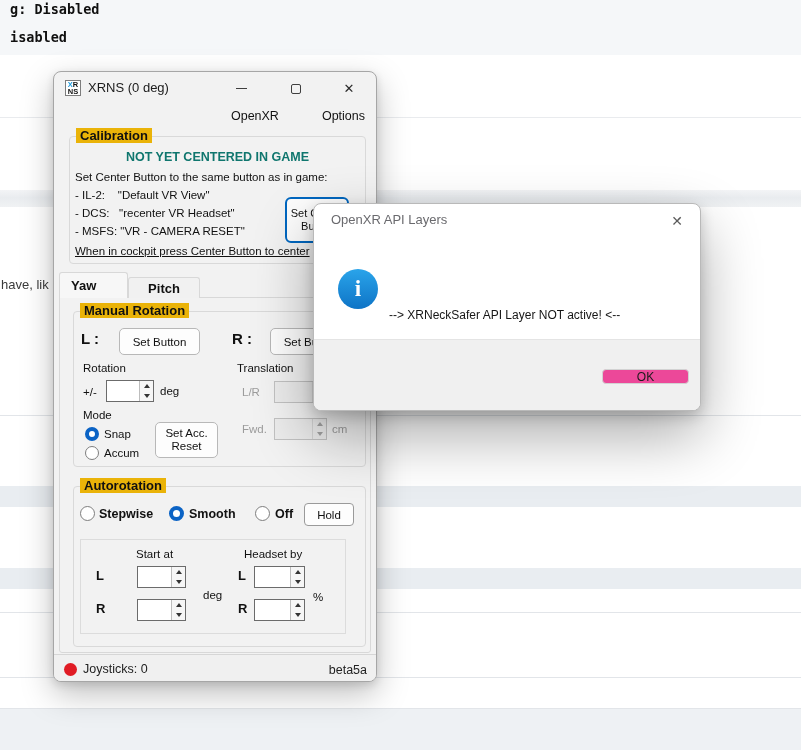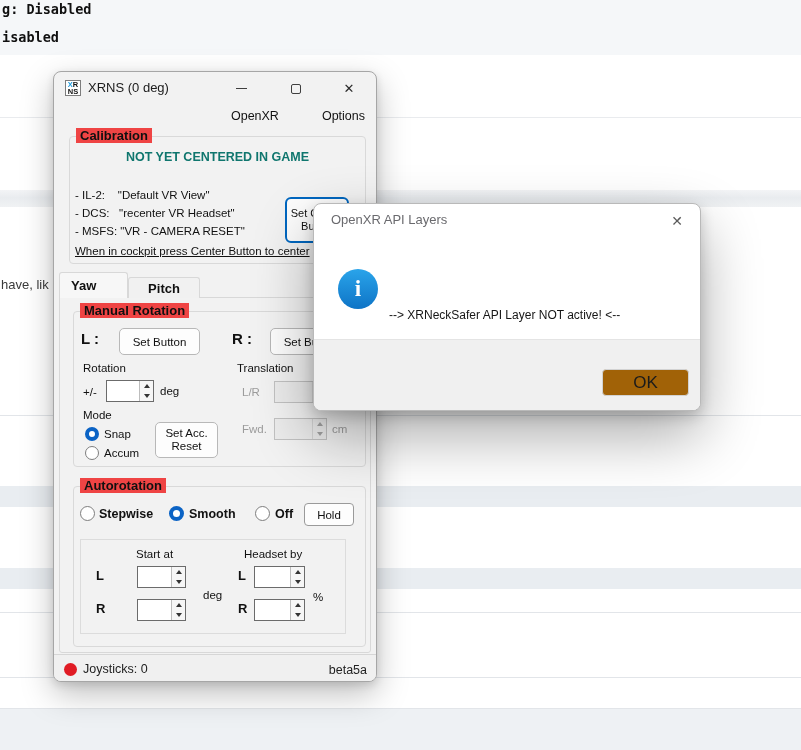--- a/index.html
+++ b/index.html
@@ -10,21 +10,21 @@
   .band { position:absolute; left:0; width:801px; }
   #bg-top      { top:0;   height:55px;  background:#f5f7f9; }
   #bg-line1    { top:117px; height:1px; background:#e9ebee; }
   #bg-sep      { top:190px; height:17px; background:linear-gradient(180deg,#f3f4f6,#e9ecef 45%,#f0f2f4); }
   #bg-line2    { top:415px; height:1px; background:#e2e5e9; }
   #bg-row1     { top:486px; height:21px; background:#e9edf1; }
   #bg-row2     { top:568px; height:21px; background:#e9edf1; }
   #bg-line3    { top:612px; height:1px; background:#e2e5e9; }
   #bg-line4    { top:677px; height:1px; background:#e2e5e9; }
   #bg-bottom   { top:708px; height:42px; background:#eef1f4; border-top:1px solid #e2e5e9; }
-  #console-line1, #console-line2 { position:absolute; left:2px; font-family:"DejaVu Sans Mono","Liberation Mono",monospace; font-weight:bold; font-size:13.5px; color:#101010; white-space:pre; }
+  #console-line1, #console-line2 { position:absolute; left:10px; font-family:"DejaVu Sans Mono","Liberation Mono",monospace; font-weight:bold; font-size:13.5px; color:#101010; white-space:pre; }
   #console-line1 { top:1px; }
   #console-line2 { top:29px; }
   #bg-partial { position:absolute; left:1px; top:277px; font-size:13px; color:#3a3a3a; white-space:nowrap; }
 
   
   #win { position:absolute; left:53px; top:71px; width:324px; height:611px; background:#f2f2f2;
          border:1px solid #a6a6a6; border-radius:8px; overflow:hidden; z-index:10;
          box-shadow:0 12px 32px rgba(0,0,0,.25), 0 3px 8px rgba(0,0,0,.12); }
   #app-icon { position:absolute; left:11px; top:8px; width:16px; height:16px; background:#fff; border:1px solid #7d7d7d;
               font-size:7.5px; line-height:7px; font-weight:bold; text-align:center; font-family:"Liberation Sans",sans-serif; color:#111; }
@@ -32,21 +32,21 @@
   #win-title { position:absolute; left:34px; top:8px; font-size:13px; color:#202020; white-space:nowrap; }
   .wbtn { position:absolute; top:5px; width:34px; height:23px; display:flex; align-items:center; justify-content:center; }
   #btn-min { left:170px; } #btn-max { left:225px; } #btn-close { left:278px; font-size:13px; color:#2b2b2b; }
   .min-glyph { width:11px; height:1.5px; background:#3f3f3f; }
   .max-glyph { width:10px; height:10px; border:1.2px solid #3f3f3f; border-radius:2px; }
 
   #menu { position:absolute; top:35px; right:10px; display:flex; gap:41px; font-size:12.5px; color:#121212; }
   .menu-item { padding:2px 1px; white-space:nowrap; }
 
   .groupbox { position:absolute; border:1px solid #d9d9d9; border-radius:4px; z-index:4; }
-  .gtitle { position:absolute; top:-9px; left:6px; background:#ef4444; padding:0 4px; font-weight:bold; font-size:13px; color:#101010; white-space:nowrap; }
+  .gtitle { position:absolute; top:-9px; left:6px; background:#eab308; padding:0 4px; font-weight:bold; font-size:13px; color:#101010; white-space:nowrap; }
   .lbl { position:absolute; font-size:11.5px; color:#111; white-space:nowrap; }
   .dim { color:#9c9c9c; }
   .btn { position:absolute; background:#fdfdfd; border:1px solid #b8b8b8; border-radius:5px;
          display:flex; align-items:center; justify-content:center; font-size:11.5px; color:#111; text-align:center; }
 
   
   #grp-cal { left:15px; top:64px; width:297px; height:128px; }
   #cal-warning { position:absolute; top:13px; left:0; width:100%; text-align:center; color:#0f766e; font-weight:bold; font-size:12.5px; white-space:nowrap; }
   #cal-instr { left:5px; top:34px; }
   .cal-line { position:absolute; left:5px; font-size:11.5px; color:#111; white-space:pre; }
@@ -138,22 +138,22 @@
          box-shadow:0 25px 60px rgba(0,0,0,.33), 0 5px 14px rgba(0,0,0,.18); }
   #dlg-title { position:absolute; left:17px; top:8px; font-size:13px; color:#6a6a6e; white-space:nowrap; }
   #dlg-close { position:absolute; right:12px; top:6px; width:22px; height:22px; display:flex; align-items:center; justify-content:center;
                font-size:14px; color:#5a5a5a; }
   #dlg-info { position:absolute; left:24px; top:65px; width:40px; height:40px; border-radius:50%;
               background:linear-gradient(180deg,#2aa4ea,#0e74c6); color:#fff; display:flex; align-items:center; justify-content:center;
               font-size:23px; font-weight:600; font-family:"Liberation Serif",serif; }
   #dlg-msg1 { position:absolute; left:75px; top:69px; font-size:12px; color:#161616; white-space:nowrap; }
   #dlg-msg2 { position:absolute; left:75px; top:104px; font-size:12px; color:#161616; white-space:nowrap; }
   #dlg-footer { position:absolute; left:0; top:135px; width:100%; height:73px; background:#f0f0f0; border-top:1px solid #e4e4e4; }
-  #dlg-ok { position:absolute; left:288px; top:165px; width:87px; height:27px; background:#a16207; border:1px solid #d2d2d2;
-            border-radius:4px; display:flex; align-items:center; justify-content:center; font-size:17px; color:#1b1b1b; }
+  #dlg-ok { position:absolute; left:288px; top:165px; width:87px; height:15px; background:#ec4899; border:1px solid #d2d2d2;
+            border-radius:4px; display:flex; align-items:center; justify-content:center; font-size:12px; color:#1b1b1b; }
 </style>
 </head>
 <body>
 
 <div id="stage">
 
   <div class="band" id="bg-top"></div>
   <div class="band" id="bg-line1"></div>
   <div class="band" id="bg-sep"></div>
   <div class="band" id="bg-line2"></div>
@@ -183,20 +183,21 @@
       </div>
 
     <div id="menu">
       <span class="menu-item">OpenXR</span>
       <span class="menu-item">Options</span>
     </div>
 
     <div class="groupbox" id="grp-cal">
       <span class="gtitle">Calibration</span>
       <div id="cal-warning">NOT YET CENTERED IN GAME</div>
+      <div class="lbl" id="cal-instr">Set Center Button to the same button as in game:</div>
       <div class="cal-line" id="cal-l0">- IL-2:    "Default VR View"</div>
       <div class="cal-line" id="cal-l1">- DCS:   "recenter VR Headset"</div>
       <div class="cal-line" id="cal-l2">- MSFS: "VR - CAMERA RESET"</div>
       <div class="lbl" id="cal-note">When in cockpit press Center Button to center</div>
       <div class="btn" id="btn-setcenter">
         <span>Set Center</span>
         <span>Button</span>
       </div>
     </div>
 

